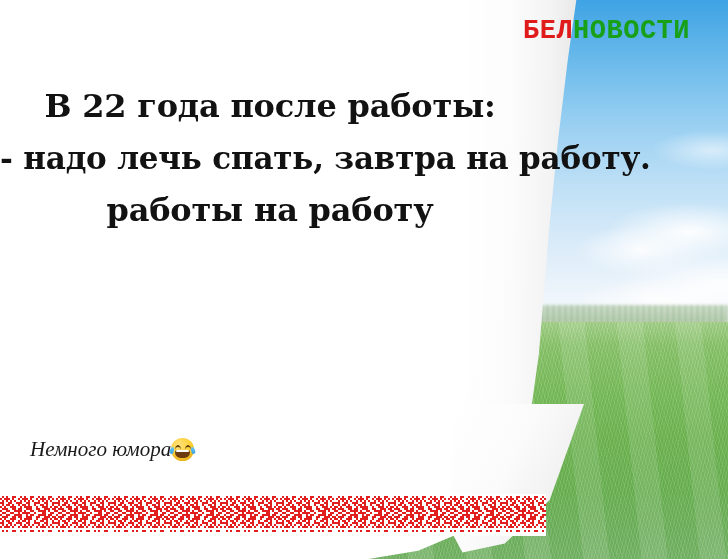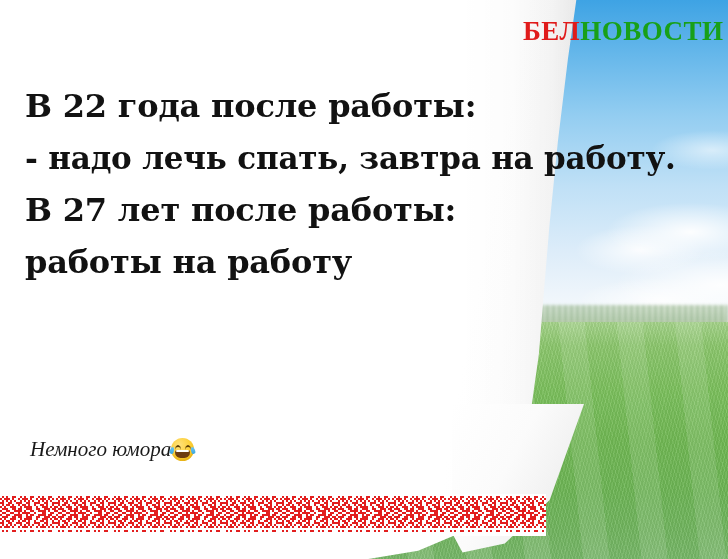--- a/index.html
+++ b/index.html
@@ -167,39 +167,38 @@
     filter: drop-shadow(-2px 4px 6px rgba(0,0,0,.14));
     pointer-events: none;
   }
 
   
   .logo {
     position: absolute;
     z-index: 6;
     left: 523px;
     top: 18px;
-    font-family: Liberation Serif, serif;
+    font-family: Liberation Mono, monospace;
     font-weight: bold;
     font-size: 27px;
     letter-spacing: .5px;
     white-space: nowrap;
     line-height: 1;
   }
   .logo .part-a { color: #e01b1b; }
   .logo .part-b { color: #18a018; }
 
   
   .joke {
     position: absolute;
     z-index: 6;
     left: 0;
     top: 80px;
     width: 540px;
-    text-align: left;
-    margin-left: 25px;
+    text-align: center;
   }
   .joke-line {
     font-family: "DejaVu Serif", "Liberation Serif", serif;
     font-weight: bold;
     font-size: 32px;
     line-height: 52px;
     color: #121212;
     white-space: nowrap;
     letter-spacing: -0.2px;
   }
@@ -295,21 +294,20 @@
   </div>
   <div class="sheet-curl"></div>
 
   <div class="logo">
     <span class="part-a">БЕЛ</span><span class="part-b">НОВОСТИ</span>
   </div>
 
   <div class="joke">
     <div class="joke-line">В 22 года после работы:</div>
     <div class="joke-line wide">- надо лечь спать, завтра на работу.</div>
-    <div class="joke-line">В 27 лет после работы:</div>
     <div class="joke-line">работы на работу</div>
   </div>
 
   <div class="signature">
     <span class="signature-text">Немного юмора</span>
     <span class="emoji-joy">
       <i class="eye l"></i>
       <i class="eye r"></i>
       <i class="mouth"></i>
       <i class="teeth"></i>

